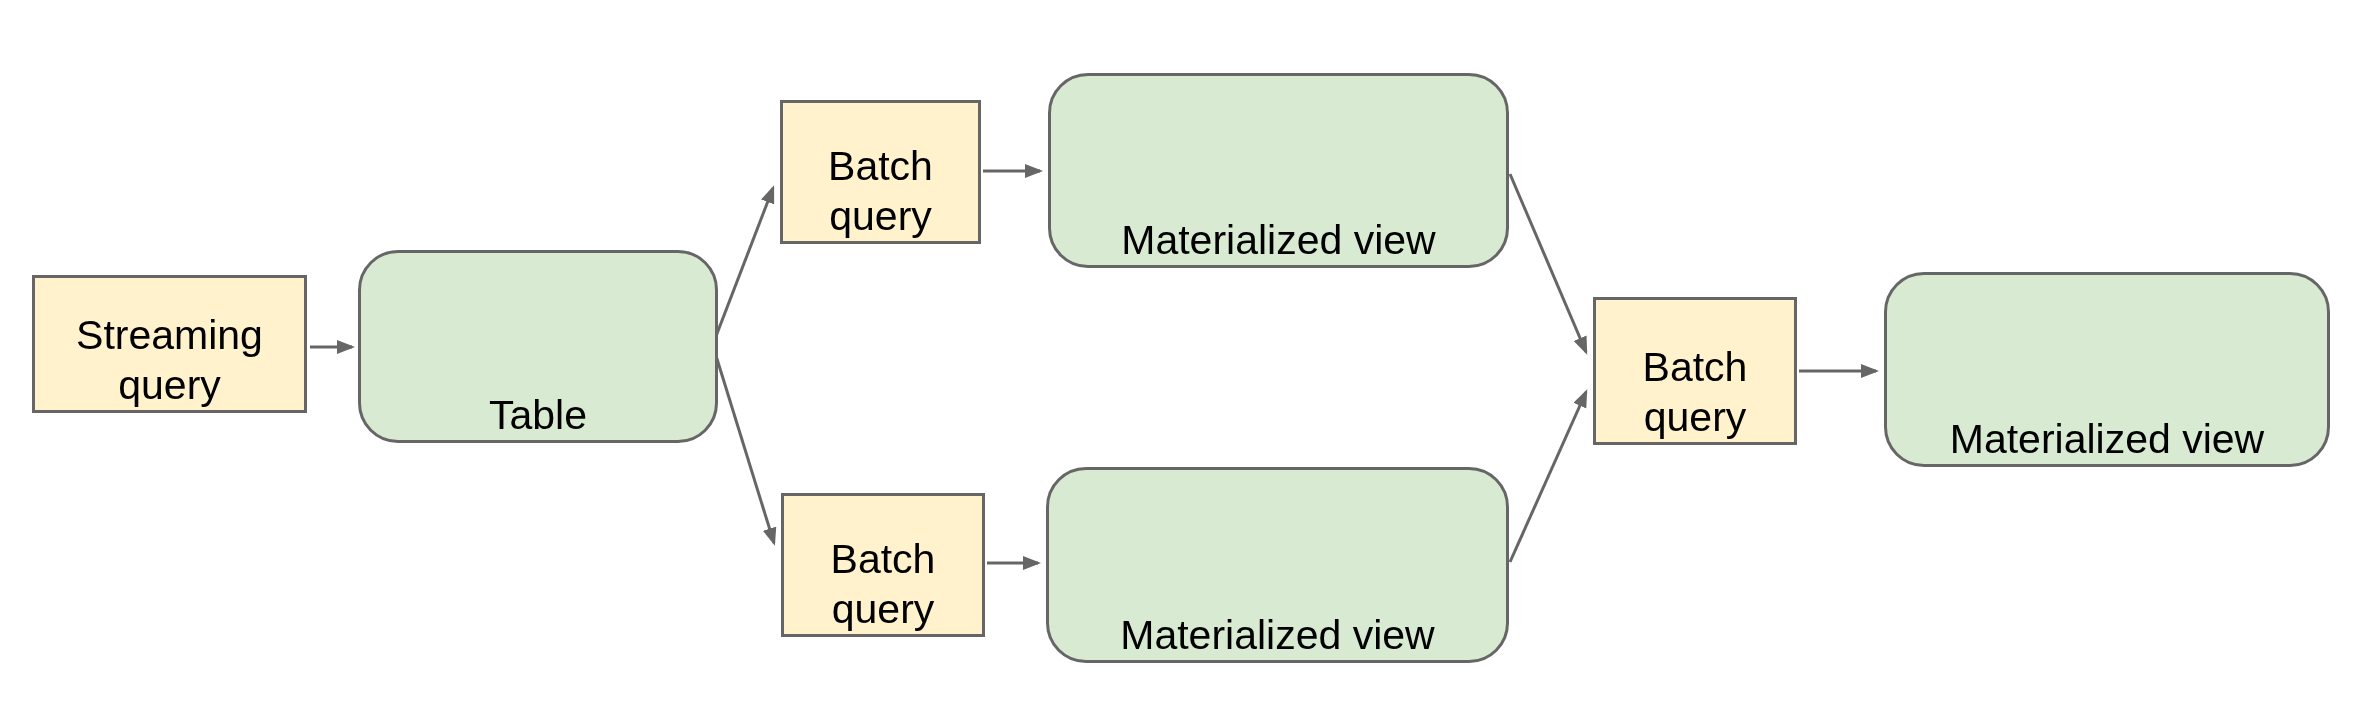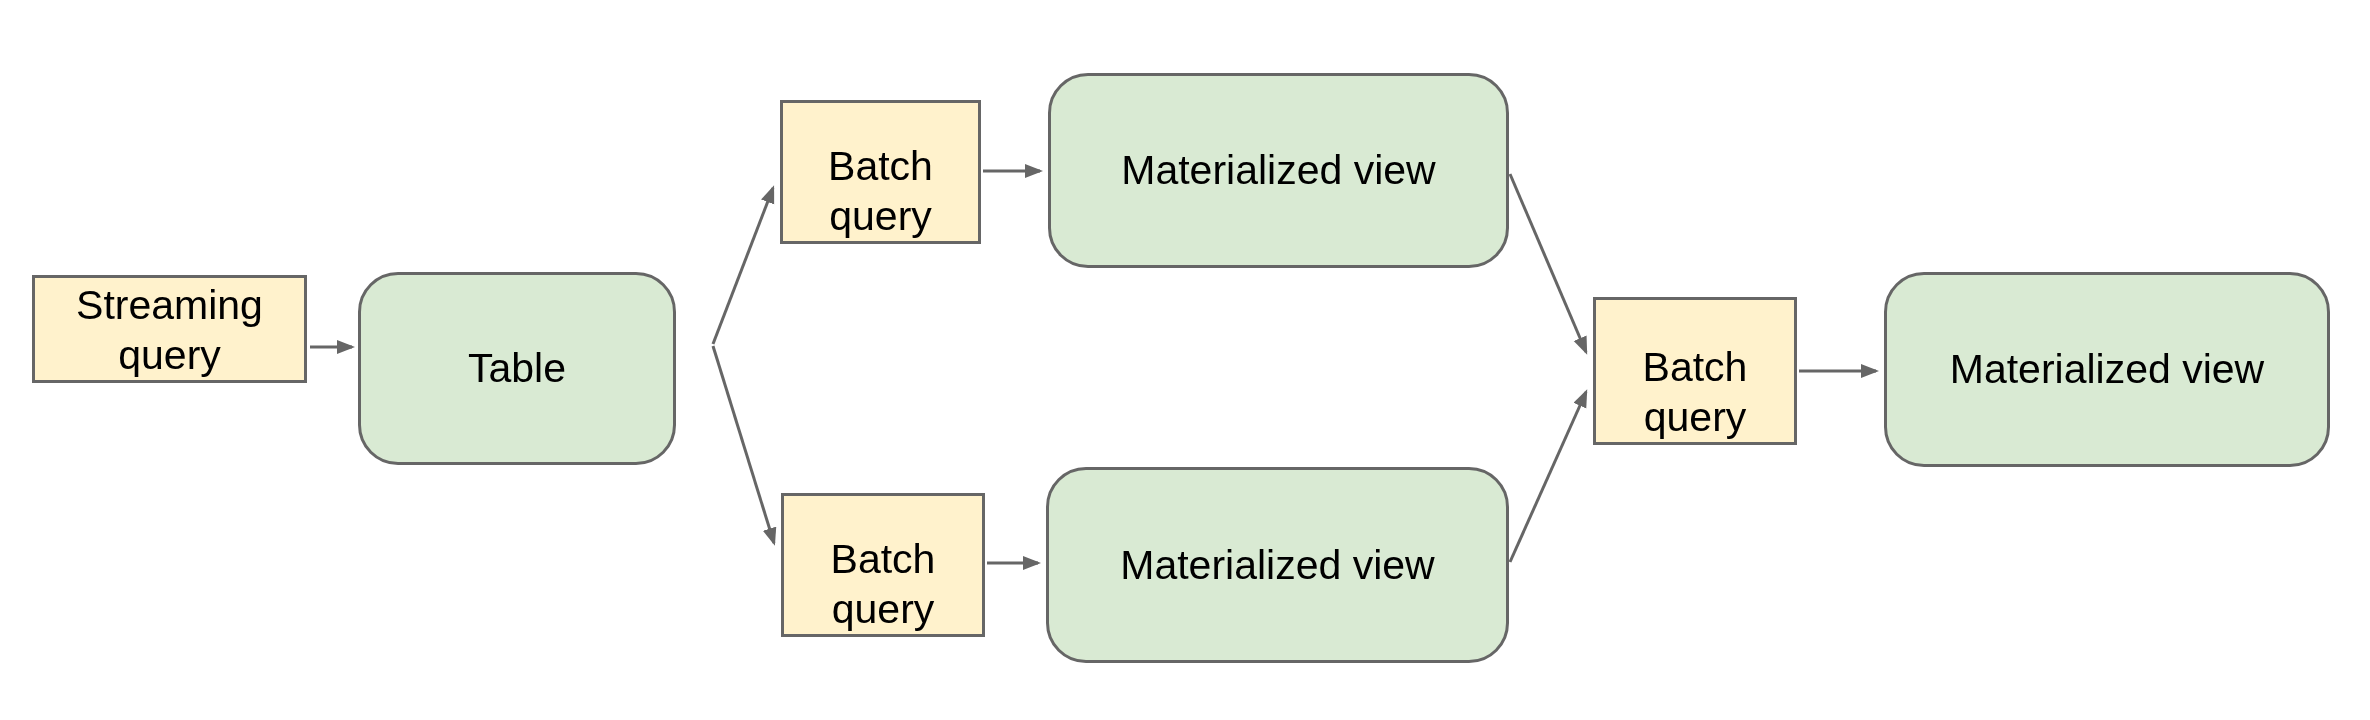--- a/index.html
+++ b/index.html
@@ -31,26 +31,26 @@
     display: flex;
     align-items: center;
     justify-content: center;
     text-align: center;
     border: 3px solid var(--stroke);
     color: var(--text);
     font-size: 41px;
     line-height: 1.22;
   }
   .node.process { background: var(--process-fill); align-items: flex-end; }
-  .node.entity  { background: var(--entity-fill); border-radius: 40px; }
+  .node.entity  { background: var(--entity-fill); border-radius: 40px; align-items: flex-end; }
   .node .label { display: block; padding: 0 12px; }
 
   
-  #n-streaming       { left:   32px; top: 275px; width: 275px; height: 108px; }
-  #n-table           { left:  358px; top: 250px; width: 318px; height: 193px; margin-top: 22px; }
+  #n-streaming       { left:   32px; top: 275px; width: 275px; height: 138px; }
+  #n-table           { left:  358px; top: 250px; width: 360px; height: 193px; }
   #n-batch-top       { left:  780px; top: 100px; width: 201px; height: 144px; }
   #n-matview-top     { left: 1048px; top:  73px; width: 461px; height: 195px; }
   #n-batch-bottom    { left:  781px; top: 493px; width: 204px; height: 144px; }
   #n-matview-bottom  { left: 1046px; top: 467px; width: 463px; height: 196px; }
   #n-batch-right     { left: 1593px; top: 297px; width: 204px; height: 148px; }
   #n-matview-right   { left: 1884px; top: 272px; width: 446px; height: 195px; }
 </style>
 </head>
 <body>
 

